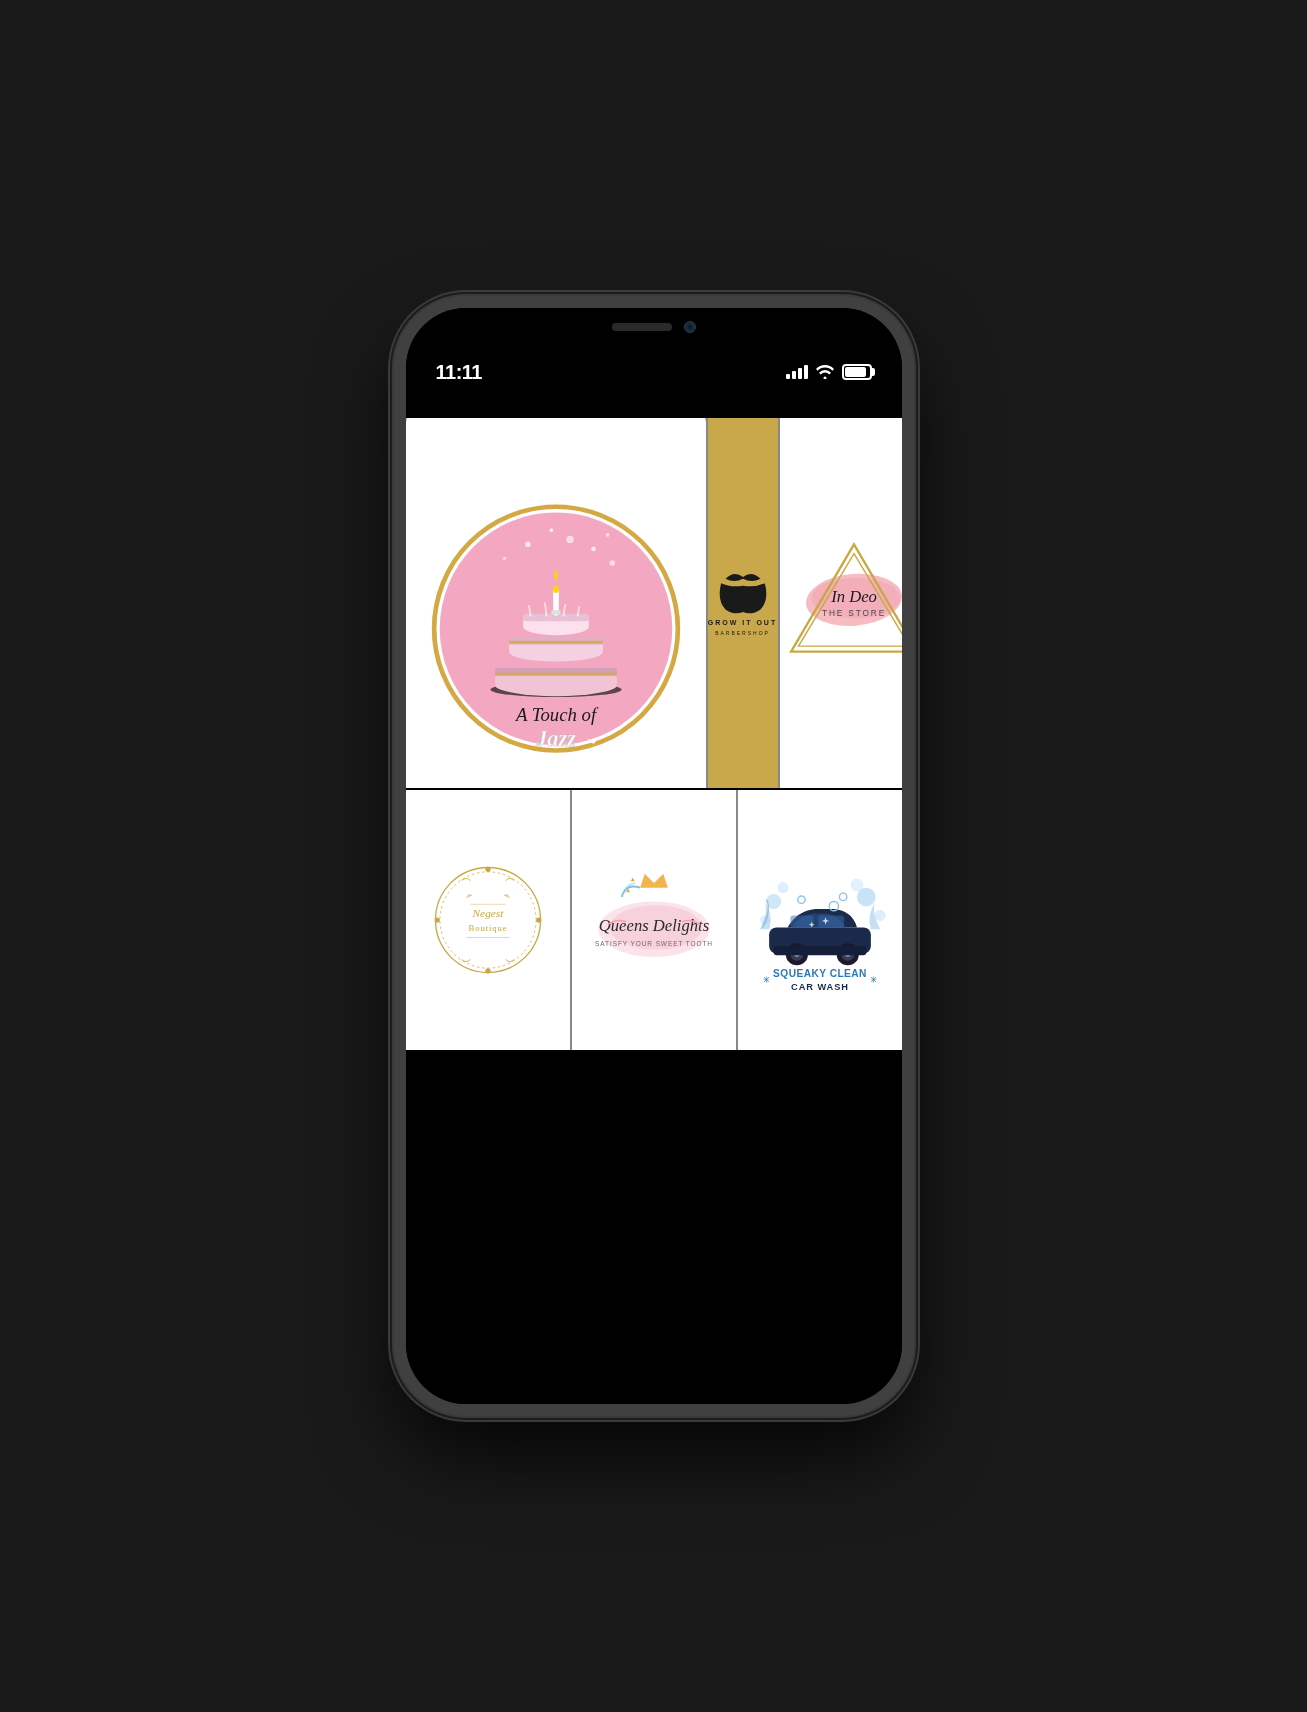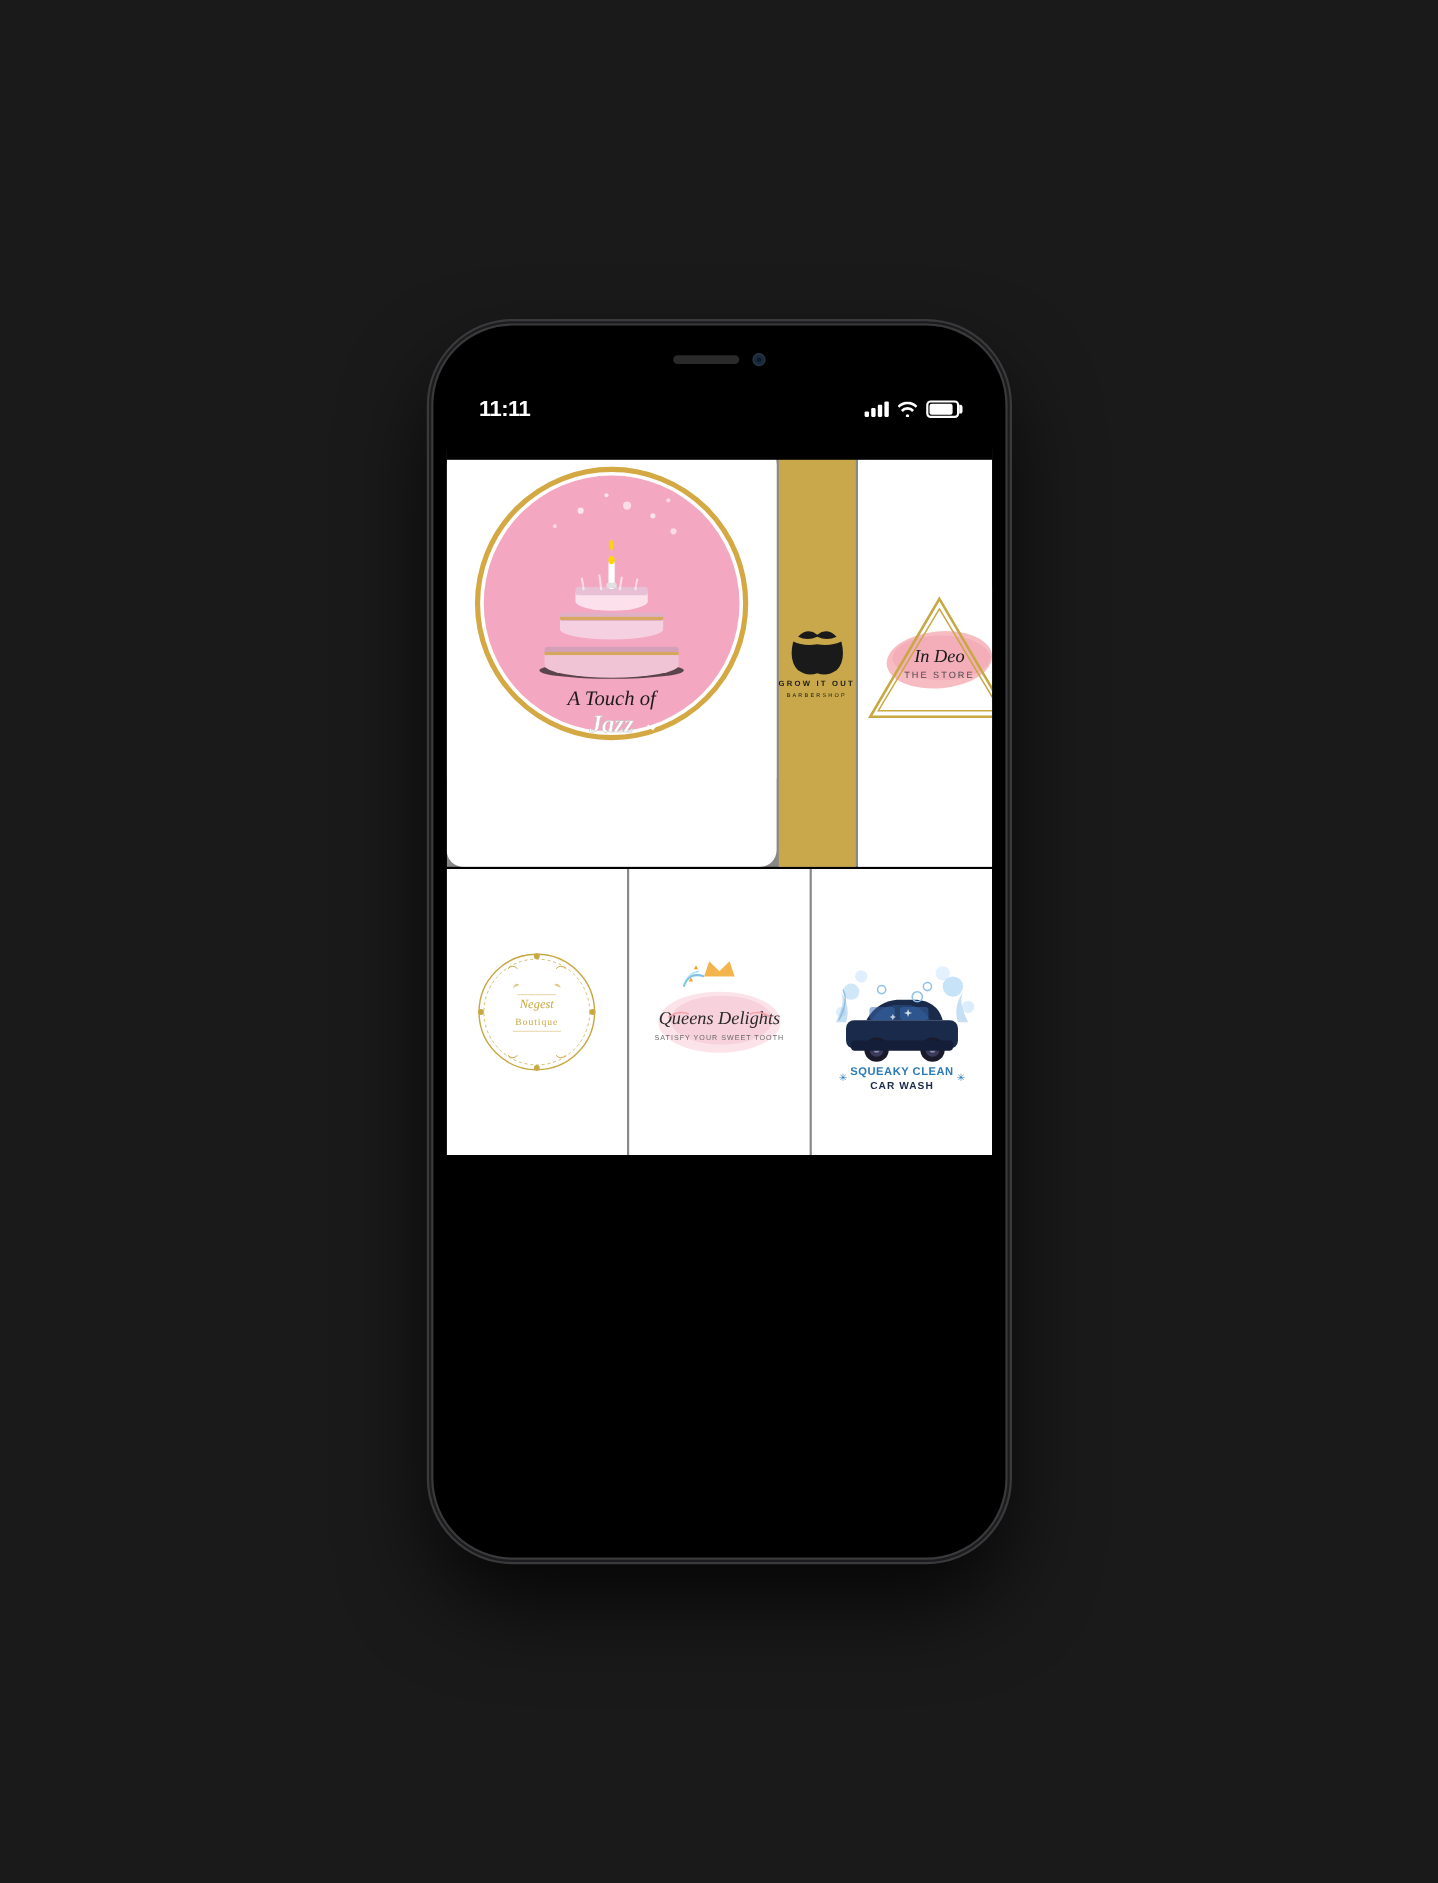--- a/index.html
+++ b/index.html
@@ -9,21 +9,21 @@
       display: flex;
       justify-content: center;
       align-items: center;
       min-height: 100vh;
       font-family: -apple-system, BlinkMacSystemFont, 'SF Pro Display', sans-serif;
     }
 
     .phone-outer {
       width: 520px;
       height: 1120px;
-      background: #000000;
+      background: #404040;
       border-radius: 72px;
       position: relative;
       box-shadow:
         0 0 0 2px #3a3a3c,
         0 0 0 4px #1c1c1e,
         0 0 0 6px #3a3a3c,
         0 40px 80px rgba(0,0,0,0.8);
       overflow: hidden;
     }
 
@@ -245,21 +245,21 @@
 
     .grow-it-out-sub {
       font-size: 5px;
       color: #1a1a1a;
       letter-spacing: 2px;
     }
 
     .cell-large {
       background: #fff;
       display: flex;
-      align-items: flex-start;
+      align-items: flex-end;
       justify-content: center;
       height: 380px;
       border-radius: 15px;
     }
 
     .right-column {
       display: flex;
       flex-direction: row;
       gap: 2px;
     }

